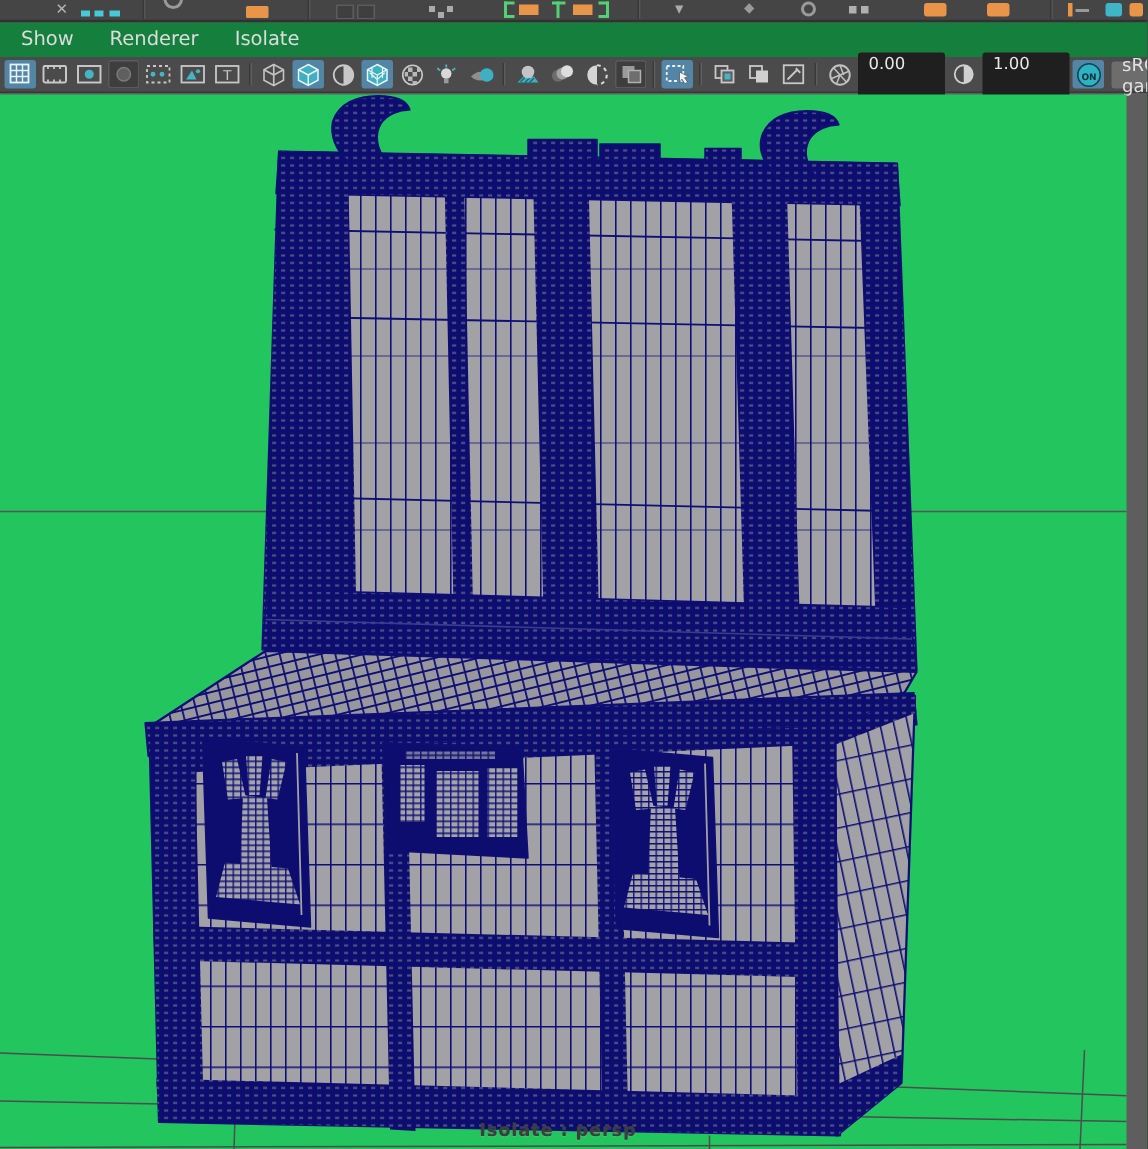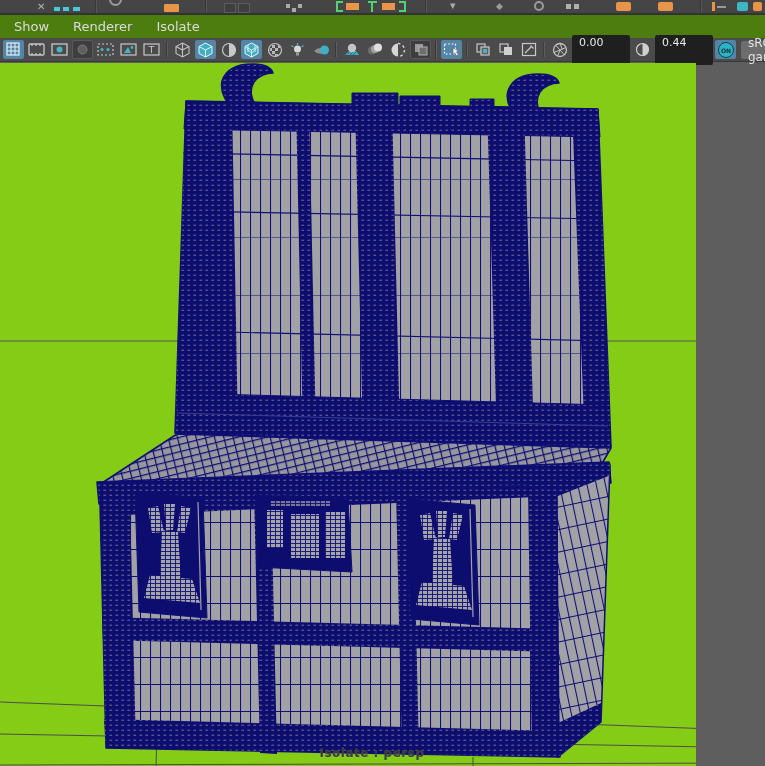--- a/index.html
+++ b/index.html
@@ -5,38 +5,38 @@
   html,body{margin:0;padding:0;background:#2b2b2b;}
   #root{position:relative;width:765px;height:766px;overflow:hidden;
         font-family:"DejaVu Sans","Liberation Sans",sans-serif;
         background:#5e5e5e;user-select:none;}
   
   .shelf{position:absolute;top:0;left:0;width:765px;height:13px;background:#454545;overflow:hidden;}
   .shelf-div{position:absolute;top:13px;left:0;width:765px;height:2px;background:#323232;}
   .frag{position:absolute;}
   .fsep{position:absolute;top:0;width:1px;height:13px;background:#383838;border-right:1px solid #565656;}
   
-  .menubar{position:absolute;top:15px;left:0;width:765px;height:23px;background:#4d7c0f;
+  .menubar{position:absolute;top:15px;left:0;width:765px;height:23px;background:#15803d;
            display:flex;align-items:center;padding-left:2px;box-sizing:border-box;}
   .menu-item{font-size:13px;color:#dcdcdc;padding:0 12px;line-height:23px;cursor:default;}
   
   .toolbar{position:absolute;top:38px;left:0;width:765px;height:24px;background:#4b4b4b;
            border-bottom:1px solid #393939;display:flex;align-items:center;
            padding:0 3px;box-sizing:border-box;gap:2px;}
   .ti{width:21px;height:19px;display:flex;align-items:center;justify-content:center;
       border-radius:2px;flex:0 0 auto;}
   .ti.act{background:#5285a6;}
   .ti.pressed{background:#3e3e3e;box-shadow:inset 0 0 0 1px #5a5a5a;}
   .tsep{width:1px;height:15px;background:#3a3a3a;border-right:1px solid #5e5e5e;margin:0 2px;flex:0 0 auto;}
   .tfield{width:44px;height:30px;background:#1f1f1f;border-radius:2px;color:#e8e8e8;
           font-size:11px;line-height:15px;padding:0 7px;flex:0 0 auto;}
   .dropdown{flex:1;height:18px;background:#6d6d6d;border-radius:2px;margin-left:3px;margin-right:1px;
             display:flex;align-items:center;padding:0 7px;font-size:12px;color:#e2e2e2;}
   
-  .viewport{position:absolute;top:63px;left:0;width:696px;height:703px;background:#84cc16;overflow:hidden;}
+  .viewport{position:absolute;top:63px;left:0;width:751px;height:703px;background:#22c55e;overflow:hidden;}
   .viewport svg{position:absolute;top:0;left:0;}
   .cam-label{position:absolute;left:372px;bottom:6px;transform:translateX(-50%);
              font-size:12px;font-weight:bold;letter-spacing:.5px;color:#3d3d3d;
              text-shadow:0 1px 1px rgba(215,215,215,.22), 0 -1px 1px rgba(0,0,40,.25);
              white-space:nowrap;}
 </style>
 </head>
 <body>
 
 <div id="root">
@@ -231,21 +231,21 @@
           <path d="M8 1.5L10.5 8M14 5.5L8 8M12.5 13L8 8M5.5 14.3L8 8M2 10.5L8 8M3.5 3L8 8" stroke="#c2c2c2" stroke-width="1"></path>
         </svg>
     </div>
     <div class="tfield">0.00</div>
     <div class="ti">
       <svg width="15" height="15" viewBox="0 0 15 15">
           <circle cx="7.5" cy="7.5" r="6" fill="none" stroke="#d0d0d0" stroke-width="1.2"></circle>
           <path d="M7.5 1.5A6 6 0 0 1 7.5 13.5Z" fill="#d0d0d0"></path>
         </svg>
     </div>
-    <div class="tfield">0.44</div>
+    <div class="tfield">1.00</div>
     <div class="ti act">
       <svg width="18" height="18" viewBox="0 0 18 18">
           <circle cx="9" cy="9" r="7.5" fill="#2fb3c3" stroke="#0d4750" stroke-width="1"></circle>
           <text x="9" y="12" font-size="6" font-weight="bold" fill="#09343b" text-anchor="middle" font-family="DejaVu Sans">ON</text>
         </svg>
     </div>
     <div class="dropdown">
       <span>sRGB gamma</span>
 
     </div>

